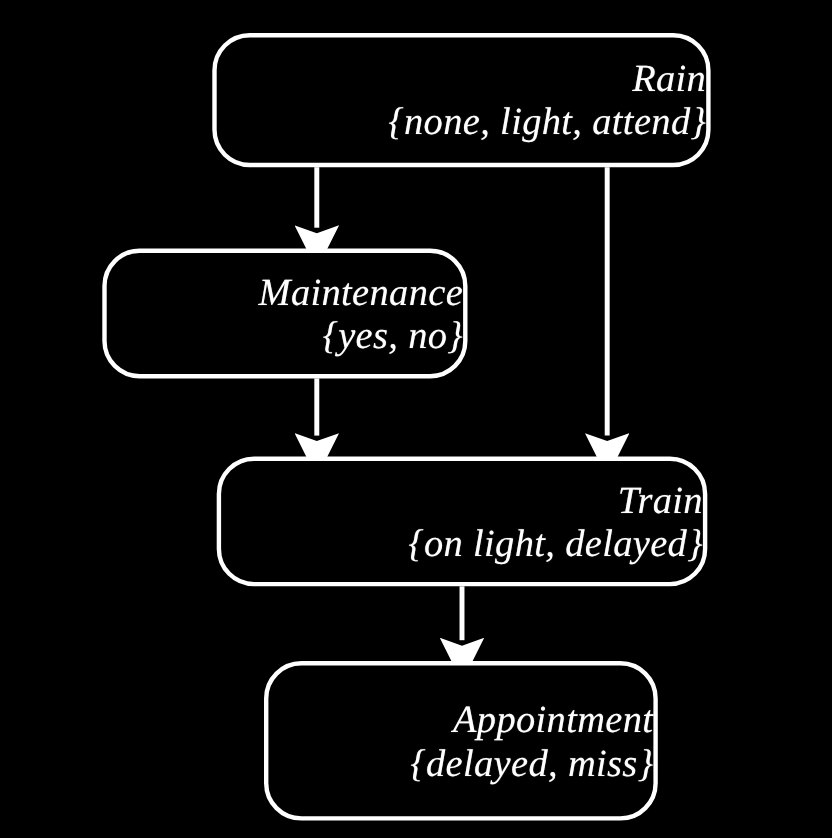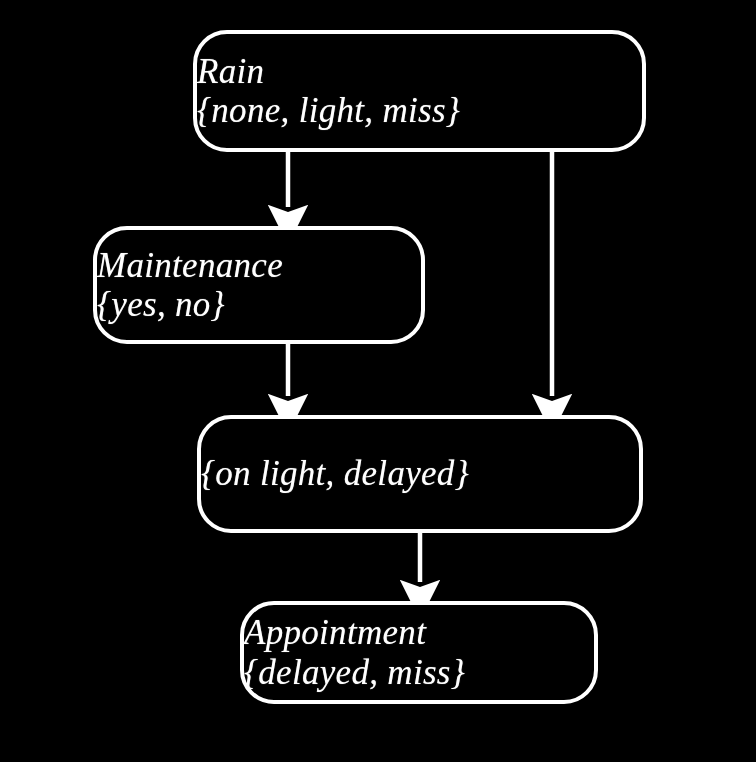--- a/index.html
+++ b/index.html
@@ -17,21 +17,21 @@
     font-family: "Liberation Serif", "DejaVu Serif", serif;
   }
   .node {
     position: absolute;
     box-sizing: border-box;
     background: #000000;
     border: 4px solid #ffffff;
     border-radius: 34px;
     display: flex;
     flex-direction: column;
-    align-items: flex-start;
+    align-items: flex-end;
     justify-content: center;
     text-align: center;
     color: #ffffff;
     font-style: italic;
     line-height: 1.12;
     letter-spacing: 0.3px;
     text-shadow: 0 0 1px rgba(255,255,255,0.55);
   }
   .node-name {
     font-size: 35px;
@@ -64,30 +64,31 @@
     <g id="edges-group">
         <line x1="288" y1="152" x2="288" y2="207" stroke="#ffffff" stroke-width="4.5" marker-end="url(#arrowhead)"></line>
         <line x1="552" y1="152" x2="552" y2="396" stroke="#ffffff" stroke-width="4.5" marker-end="url(#arrowhead)"></line>
         <line x1="288" y1="344" x2="288" y2="396" stroke="#ffffff" stroke-width="4.5" marker-end="url(#arrowhead)"></line>
         <line x1="420" y1="533" x2="420" y2="582" stroke="#ffffff" stroke-width="4.5" marker-end="url(#arrowhead)"></line>
       </g>
   </svg>
 
   <div class="node" id="node-rain" style="left: 193px; top: 30px; width: 453px; height: 122px; border-color: rgb(255, 255, 255); color: rgb(255, 255, 255);">
     <div class="node-name">Rain</div>
-    <div class="node-states">{none, light, miss}</div>
+    <div class="node-states">{none, light, attend}</div>
   </div>
 
   <div class="node" id="node-maintenance" style="left: 93px; top: 226px; width: 332px; height: 118px; border-color: rgb(255, 255, 255); color: rgb(255, 255, 255);">
     <div class="node-name">Maintenance</div>
     <div class="node-states">{yes, no}</div>
   </div>
 
   <div class="node" id="node-train" style="left: 197px; top: 415px; width: 446px; height: 118px; border-color: rgb(255, 255, 255); color: rgb(255, 255, 255);">
+    <div class="node-name">Train</div>
     <div class="node-states">{on light, delayed}</div>
   </div>
 
-  <div class="node" id="node-appointment" style="left: 240px; top: 601px; width: 358px; height: 103px; border-color: rgb(255, 255, 255); color: rgb(255, 255, 255);">
+  <div class="node" id="node-appointment" style="left: 240px; top: 601px; width: 358px; height: 145px; border-color: rgb(255, 255, 255); color: rgb(255, 255, 255);">
     <div class="node-name">Appointment</div>
     <div class="node-states">{delayed, miss}</div>
   </div>
 
 </div>
 
 </body></html>

